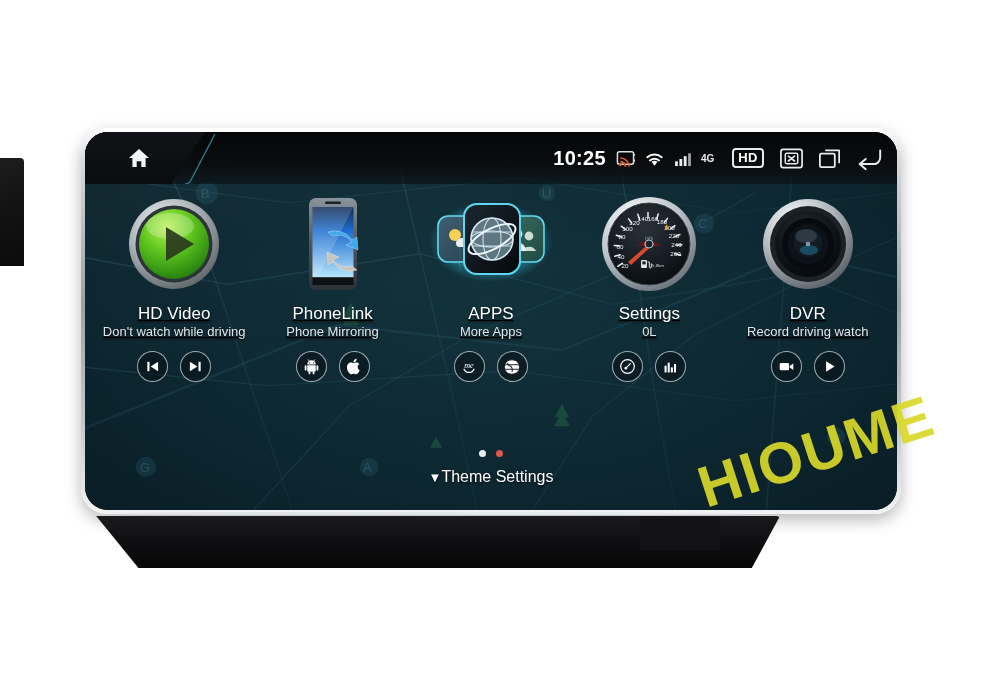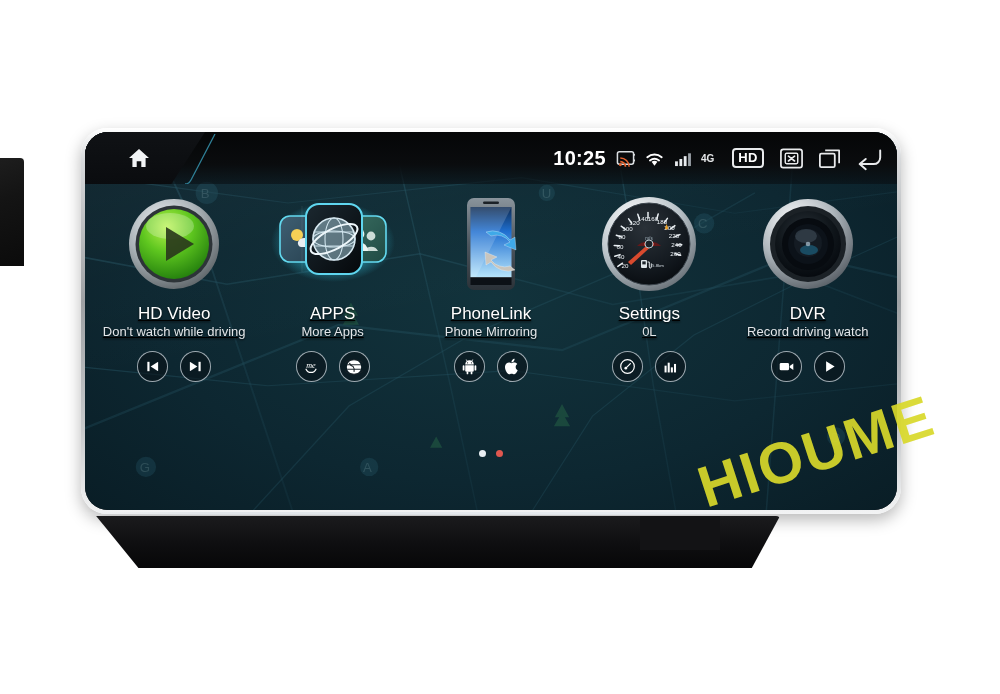--- a/index.html
+++ b/index.html
@@ -416,20 +416,69 @@
               <div class="action-btn">
                 <svg width="15" height="15" viewBox="0 0 16 16">
                   <rect x="2.5" y="3" width="2.3" height="10" fill="#ffffff"></rect>
                   <path d="M14 3 L14 13 L6 8 Z" fill="#ffffff"></path>
                 </svg>
               </div>
               <div class="action-btn">
                 <svg width="15" height="15" viewBox="0 0 16 16">
                   <path d="M2 3 L2 13 L10 8 Z" fill="#ffffff"></path>
                   <rect x="11.2" y="3" width="2.3" height="10" fill="#ffffff"></rect>
+                </svg>
+              </div>
+            </div>
+          </div>
+
+          <div class="app-cell">
+            <div class="app-icon-wrap">
+              <svg width="96" height="104" viewBox="0 0 96 104">
+                <defs>
+                  <linearGradient id="bodyg" x1="0" y1="0" x2="0" y2="1">
+                    <stop offset="0%" stop-color="#8a949c"></stop>
+                      <stop offset="50%" stop-color="#4d565e"></stop>
+                    <stop offset="100%" stop-color="#2b3238"></stop>
+                  </linearGradient>
+                  <linearGradient id="scrg" x1="0" y1="0" x2="0" y2="1">
+                    <stop offset="0%" stop-color="#0e2b52"></stop>
+                      <stop offset="35%" stop-color="#1f6fd0"></stop>
+                    <stop offset="100%" stop-color="#b6e4fb"></stop>
+                  </linearGradient>
+                </defs>
+                <rect x="24" y="6" width="48" height="92" rx="7" fill="url(#bodyg)"></rect>
+                <rect x="27.5" y="15" width="41" height="70" fill="url(#scrg)"></rect>
+                <path d="M27.5 15 L68.5 15 L33 85 L27.5 85 Z" fill="#ffffff" opacity=".16"></path>
+                <rect x="27.5" y="86" width="41" height="7" fill="#0c1116"></rect>
+                <rect x="40" y="9.5" width="16" height="2.4" rx="1.2" fill="#1b2127"></rect>
+                <path d="M48 44 a17 17 0 0 1 19 6 l-6 3 l12 5 l-1 -13 l-5 3 a21 21 0 0 0 -24 -8 Z" fill="#3fa9e8" stroke="#ffffff" stroke-width="1" stroke-opacity=".3"></path>
+                <path d="M80 62 a17 17 0 0 1 -19 -6 l6 -3 l-12 -5 l1 13 l5 -3 a21 21 0 0 0 24 8 Z" fill="#c9c5bd" stroke="#ffffff" stroke-width="1" stroke-opacity=".3" transform="translate(-13,12)"></path>
+              </svg>
+            </div>
+            <div class="app-title">PhoneLink</div>
+            <div class="app-sub">Phone Mirroring</div>
+            <div class="app-actions">
+              <div class="action-btn">
+                <svg width="17" height="17" viewBox="0 0 20 20">
+                  <path d="M5 8.6 h10 v6.2 a1.4 1.4 0 0 1 -1.4 1.4 H6.4 A1.4 1.4 0 0 1 5 14.8 Z" fill="#ffffff"></path>
+                  <rect x="2" y="8.4" width="2.1" height="6.4" rx="1" fill="#ffffff"></rect>
+                  <rect x="15.9" y="8.4" width="2.1" height="6.4" rx="1" fill="#ffffff"></rect>
+                  <rect x="6.6" y="16" width="2" height="3.2" rx="1" fill="#ffffff"></rect>
+                  <rect x="11.4" y="16" width="2" height="3.2" rx="1" fill="#ffffff"></rect>
+                  <path d="M5 7.6 a5 5 0 0 1 10 0 Z" fill="#ffffff"></path>
+                  <path d="M6.4 2.2 L7.6 4.3 M13.6 2.2 L12.4 4.3" stroke="#ffffff" stroke-width="1" stroke-linecap="round"></path>
+                  <circle cx="7.7" cy="5.7" r=".7" fill="#1b2228"></circle>
+                  <circle cx="12.3" cy="5.7" r=".7" fill="#1b2228"></circle>
+                </svg>
+              </div>
+              <div class="action-btn">
+                <svg width="17" height="17" viewBox="0 0 20 20">
+                  <path d="M13.7 10.5 c0-2.3 1.9-3.4 2-3.5 -1.1-1.6-2.8-1.8-3.4-1.8 -1.4-.15-2.8.85-3.5.85 -.7 0-1.85-.83-3.05-.8 -1.55.02-3 .9-3.8 2.3 -1.63 2.82-.42 7 1.16 9.3 .77 1.12 1.7 2.38 2.9 2.34 1.17-.05 1.6-.76 3-.76 1.4 0 1.8.76 3.03.73 1.25-.02 2.04-1.14 2.8-2.27 .88-1.3 1.25-2.56 1.27-2.63 -.03-.01-2.42-.93-2.44-3.72Z" fill="#ffffff"></path>
+                  <path d="M11.5 3.9 c.63-.77 1.06-1.83.94-2.9 -.91.04-2.01.6-2.66 1.37 -.58.68-1.1 1.77-.96 2.81 1.01.08 2.05-.52 2.68-1.28Z" fill="#ffffff"></path>
                 </svg>
               </div>
             </div>
           </div>
 
           <div class="app-cell">
             <div class="app-icon-wrap">
               <svg width="130" height="100" viewBox="0 0 130 100">
                 <defs>
                   <linearGradient id="sideL" x1="0" y1="0" x2="1" y2="1">
@@ -481,69 +530,20 @@
                 <svg width="18" height="18" viewBox="0 0 20 20">
                   <text x="10" y="11" text-anchor="middle" font-size="9" font-family="Liberation Serif, serif" font-style="italic" fill="#ffffff">me</text>
                   <path d="M4.5 12.5 a6 6 0 0 0 11 0" fill="none" stroke="#ffffff" stroke-width="1.4" stroke-linecap="round"></path>
                 </svg>
               </div>
               <div class="action-btn">
                 <svg width="18" height="18" viewBox="0 0 20 20">
                   <circle cx="10" cy="10" r="8" fill="#ffffff"></circle>
                   <path d="M10 2 a12 8 0 0 0 0 16 a12 8 0 0 0 0 -16 M2.4 7.5 H17.6 M2.4 12.5 H17.6" stroke="#1a2228" stroke-width="1.1" fill="none"></path>
                   <path d="M5 5.5 a7 5 0 0 0 4 4 a5 6 0 0 1 1 6" stroke="#1a2228" stroke-width="1.2" fill="none"></path>
-                </svg>
-              </div>
-            </div>
-          </div>
-
-          <div class="app-cell">
-            <div class="app-icon-wrap">
-              <svg width="96" height="104" viewBox="0 0 96 104">
-                <defs>
-                  <linearGradient id="bodyg" x1="0" y1="0" x2="0" y2="1">
-                    <stop offset="0%" stop-color="#8a949c"></stop>
-                      <stop offset="50%" stop-color="#4d565e"></stop>
-                    <stop offset="100%" stop-color="#2b3238"></stop>
-                  </linearGradient>
-                  <linearGradient id="scrg" x1="0" y1="0" x2="0" y2="1">
-                    <stop offset="0%" stop-color="#0e2b52"></stop>
-                      <stop offset="35%" stop-color="#1f6fd0"></stop>
-                    <stop offset="100%" stop-color="#b6e4fb"></stop>
-                  </linearGradient>
-                </defs>
-                <rect x="24" y="6" width="48" height="92" rx="7" fill="url(#bodyg)"></rect>
-                <rect x="27.5" y="15" width="41" height="70" fill="url(#scrg)"></rect>
-                <path d="M27.5 15 L68.5 15 L33 85 L27.5 85 Z" fill="#ffffff" opacity=".16"></path>
-                <rect x="27.5" y="86" width="41" height="7" fill="#0c1116"></rect>
-                <rect x="40" y="9.5" width="16" height="2.4" rx="1.2" fill="#1b2127"></rect>
-                <path d="M48 44 a17 17 0 0 1 19 6 l-6 3 l12 5 l-1 -13 l-5 3 a21 21 0 0 0 -24 -8 Z" fill="#3fa9e8" stroke="#ffffff" stroke-width="1" stroke-opacity=".3"></path>
-                <path d="M80 62 a17 17 0 0 1 -19 -6 l6 -3 l-12 -5 l1 13 l5 -3 a21 21 0 0 0 24 8 Z" fill="#c9c5bd" stroke="#ffffff" stroke-width="1" stroke-opacity=".3" transform="translate(-13,12)"></path>
-              </svg>
-            </div>
-            <div class="app-title">PhoneLink</div>
-            <div class="app-sub">Phone Mirroring</div>
-            <div class="app-actions">
-              <div class="action-btn">
-                <svg width="17" height="17" viewBox="0 0 20 20">
-                  <path d="M5 8.6 h10 v6.2 a1.4 1.4 0 0 1 -1.4 1.4 H6.4 A1.4 1.4 0 0 1 5 14.8 Z" fill="#ffffff"></path>
-                  <rect x="2" y="8.4" width="2.1" height="6.4" rx="1" fill="#ffffff"></rect>
-                  <rect x="15.9" y="8.4" width="2.1" height="6.4" rx="1" fill="#ffffff"></rect>
-                  <rect x="6.6" y="16" width="2" height="3.2" rx="1" fill="#ffffff"></rect>
-                  <rect x="11.4" y="16" width="2" height="3.2" rx="1" fill="#ffffff"></rect>
-                  <path d="M5 7.6 a5 5 0 0 1 10 0 Z" fill="#ffffff"></path>
-                  <path d="M6.4 2.2 L7.6 4.3 M13.6 2.2 L12.4 4.3" stroke="#ffffff" stroke-width="1" stroke-linecap="round"></path>
-                  <circle cx="7.7" cy="5.7" r=".7" fill="#1b2228"></circle>
-                  <circle cx="12.3" cy="5.7" r=".7" fill="#1b2228"></circle>
-                </svg>
-              </div>
-              <div class="action-btn">
-                <svg width="17" height="17" viewBox="0 0 20 20">
-                  <path d="M13.7 10.5 c0-2.3 1.9-3.4 2-3.5 -1.1-1.6-2.8-1.8-3.4-1.8 -1.4-.15-2.8.85-3.5.85 -.7 0-1.85-.83-3.05-.8 -1.55.02-3 .9-3.8 2.3 -1.63 2.82-.42 7 1.16 9.3 .77 1.12 1.7 2.38 2.9 2.34 1.17-.05 1.6-.76 3-.76 1.4 0 1.8.76 3.03.73 1.25-.02 2.04-1.14 2.8-2.27 .88-1.3 1.25-2.56 1.27-2.63 -.03-.01-2.42-.93-2.44-3.72Z" fill="#ffffff"></path>
-                  <path d="M11.5 3.9 c.63-.77 1.06-1.83.94-2.9 -.91.04-2.01.6-2.66 1.37 -.58.68-1.1 1.77-.96 2.81 1.01.08 2.05-.52 2.68-1.28Z" fill="#ffffff"></path>
                 </svg>
               </div>
             </div>
           </div>
 
           <div class="app-cell">
             <div class="app-icon-wrap">
               <svg width="96" height="96" viewBox="0 0 96 96">
                 <defs>
                   <radialGradient id="gring" cx="35%" cy="25%" r="80%">
@@ -669,20 +669,23 @@
             </div>
           </div>
 
         </div>
 
         <div id="page-dots">
           <div class="dot" style="background:#e8eef2"></div>
           <div class="dot" style="background:#e0574f"></div>
         </div>
 
+        <div id="theme-settings">
+          <span id="theme-caret">▼</span><span>Theme Settings</span>
+        </div>
 
       </div>
     </div>
   </div>
 </div>
 
 <div id="base-highlight"></div>
 <div id="base-stand"></div>
 <div id="base-notch"></div>
 

